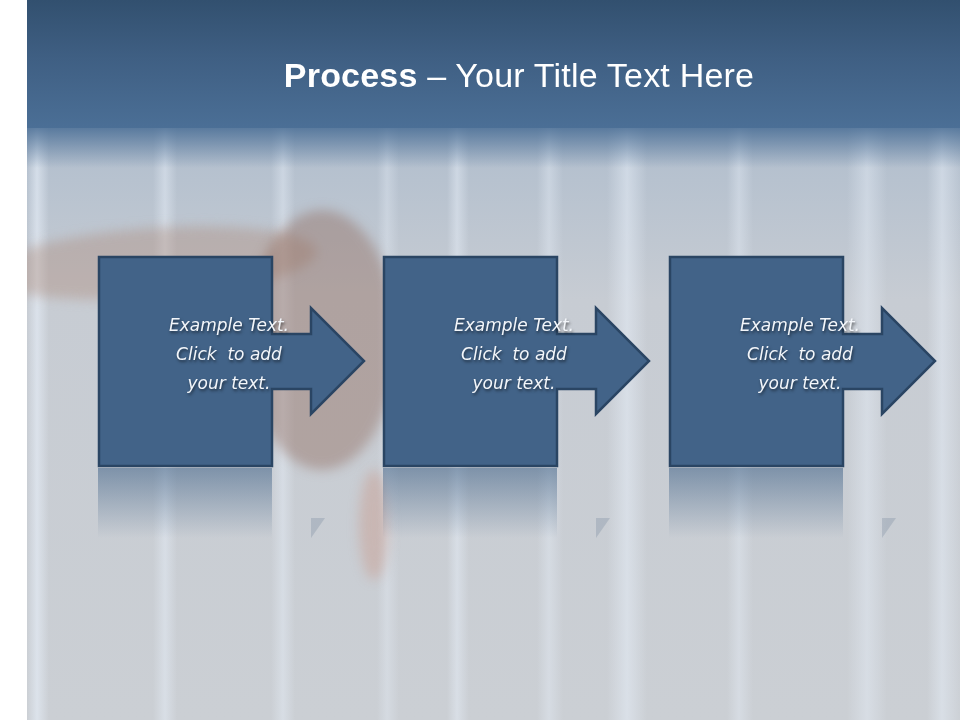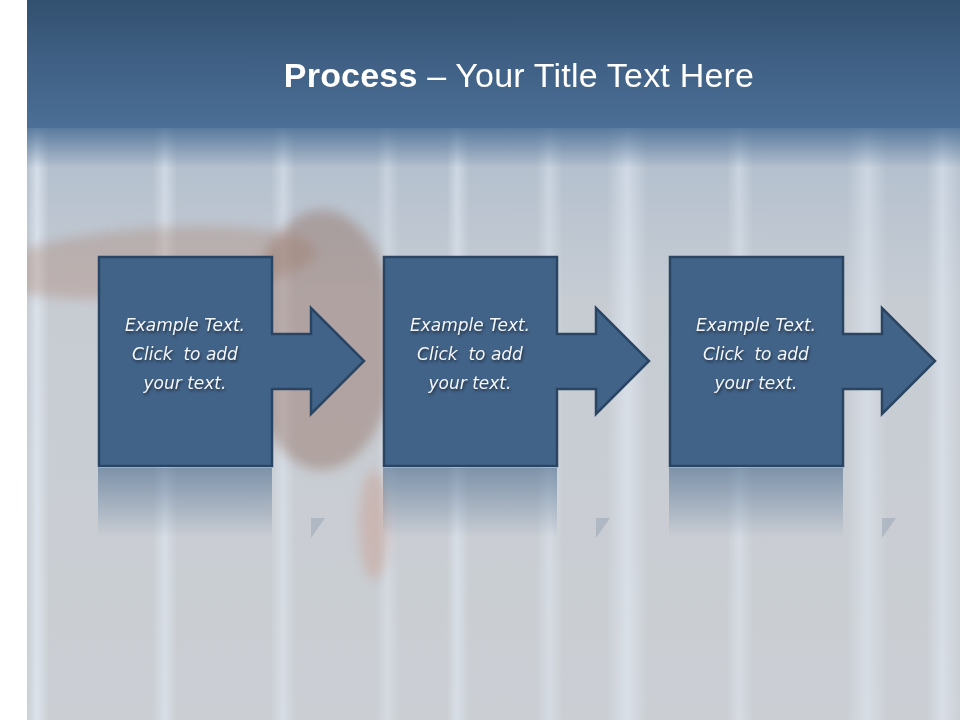--- a/index.html
+++ b/index.html
@@ -26,21 +26,21 @@
   .header-fade { position:absolute; left:0; top:128px; width:960px; height:40px;
     background: linear-gradient(180deg, rgba(75,111,150,.85), rgba(75,111,150,0)); }
   .title { position:absolute; left:0; top:54px; width:984px; text-align:center; color:#ffffff;
     font-family:"Liberation Sans", sans-serif; font-size:34px; line-height:42px; letter-spacing:0.2px; }
   .title b { font-weight:bold; }
   .title span.rest { font-weight:normal; }
   .step { position:absolute; top:256px; width:270px; height:211px; }
   .step svg.shape { position:absolute; left:0; top:0; overflow:visible; }
   .step .label { position:absolute; left:0; top:55px; width:174px; text-align:center;
     color:#f3f6fa; font-family:"DejaVu Sans", sans-serif; font-style:italic; font-size:17px; line-height:29px;
-    text-shadow: 1px 2px 3px rgba(0,0,0,.55); }
+    text-shadow: 1px 2px 3px rgba(0,0,0,.55); padding-left: 44px; }
   .reflect { position:absolute; top:468px; width:174px; height:70px;
     background: linear-gradient(180deg, rgba(64,98,135,.55), rgba(64,98,135,0)); }
   .reflect-tip { position:absolute; top:518px; width:0; height:0;
     border-left:14px solid rgba(100,120,145,.25); border-bottom:20px solid transparent; }
 </style>
 </head>
 <body>
 
 <div class="slide">
   <div class="bars"></div>

